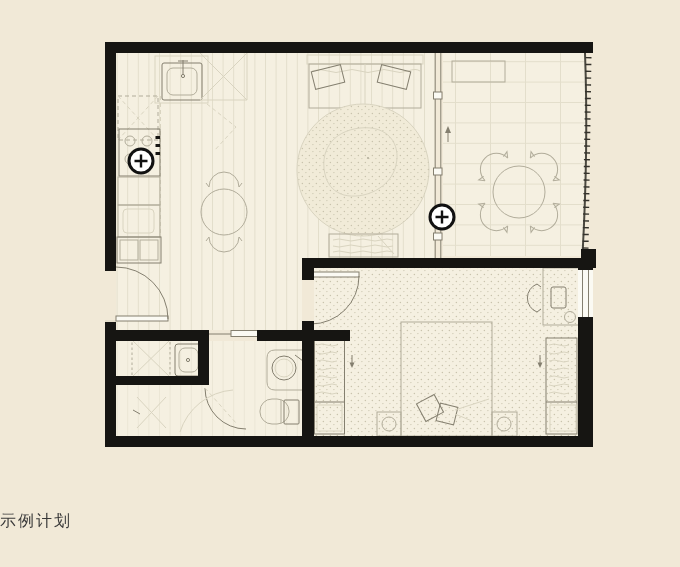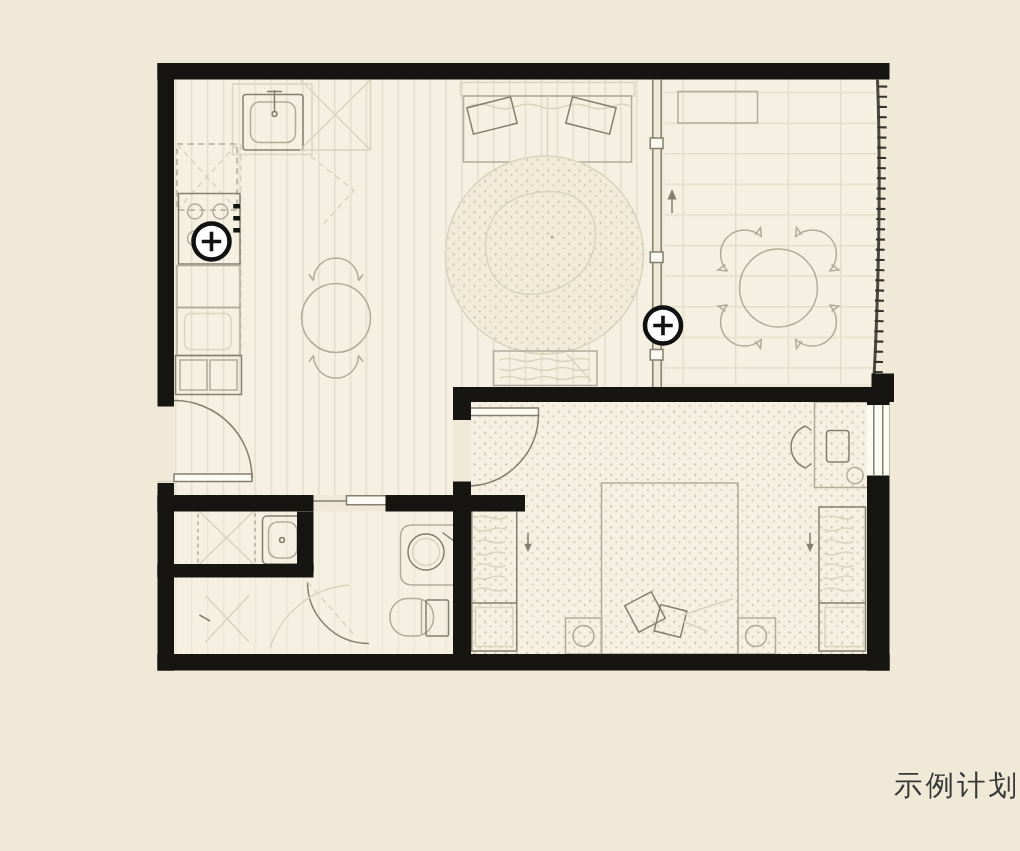--- a/index.html
+++ b/index.html
@@ -32,22 +32,22 @@
   .dash{stroke-dasharray:4 3;}
   .dash2{stroke-dasharray:2.5 2.5;}
   .floor{fill:var(--floor);stroke:none;}
   .floor-dark{fill:var(--floor-dark);}
   .whitefill{fill:var(--white);}
   .knob{fill:var(--wall);}
   .marker-circle{fill:#ffffff;stroke:var(--marker);stroke-width:3;}
   .marker-plus{stroke:var(--marker);stroke-width:2.4;fill:none;}
   .caption{
     position:absolute;left:0;right:0;top:511px;
-    text-align:right;
-    font-size:19px;letter-spacing:2px;
+    text-align:left;
+    font-size:16px;letter-spacing:2px;
     color:var(--caption-text);
   }
 </style>
 </head>
 <body>
 
 <div class="stage">
 <svg width="680" height="567" viewBox="0 0 680 567">
   <defs>
     <pattern id="planksV" width="10.6" height="12" patternUnits="userSpaceOnUse">

